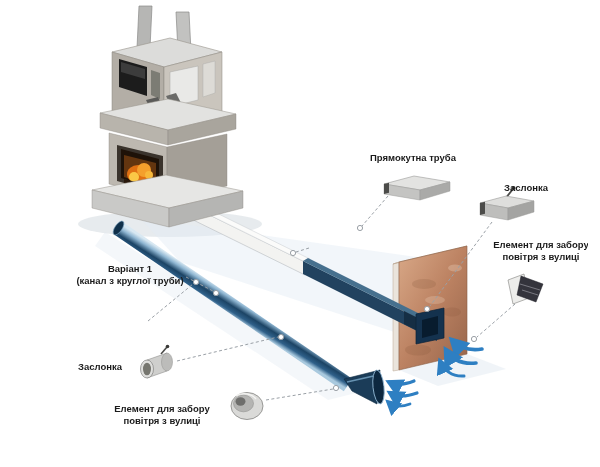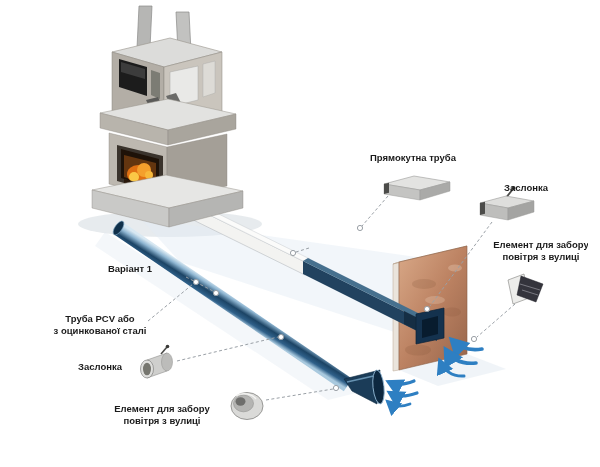--- a/index.html
+++ b/index.html
@@ -181,26 +181,23 @@
 <div class="label" style="left:374px;top:233px">
 </div>
 
 <div class="label" style="left:541px;top:239px">
   <span class="ln">Елемент для забору</span>
   <span class="ln">повітря з вулиці</span>
 </div>
 
 <div class="label" style="left:130px;top:263px">
   <span class="ln">Варіант 1</span>
-</div>
-
-<div class="label" style="left:100px;top:313px">
-  <span class="ln">Труба PCV або</span>
-  <span class="ln">з оцинкованої сталі</span>
-</div>
+  <span class="ln">(канал з круглої труби)</span>
+</div>
+
 
 <div class="label" style="left:100px;top:361px">Заслонка</div>
 
 <div class="label" style="left:162px;top:403px">
   <span class="ln">Елемент для забору</span>
   <span class="ln">повітря з вулиці</span>
 </div>
 
 </div>
 

